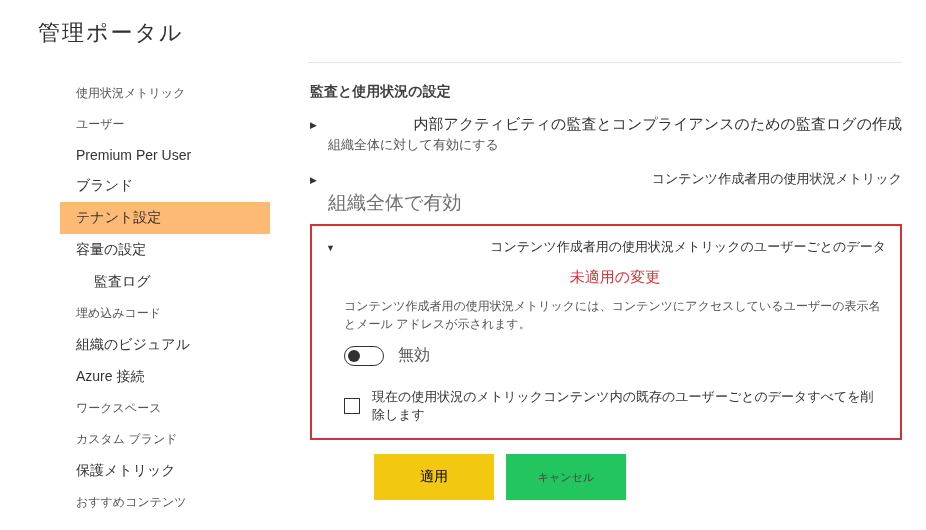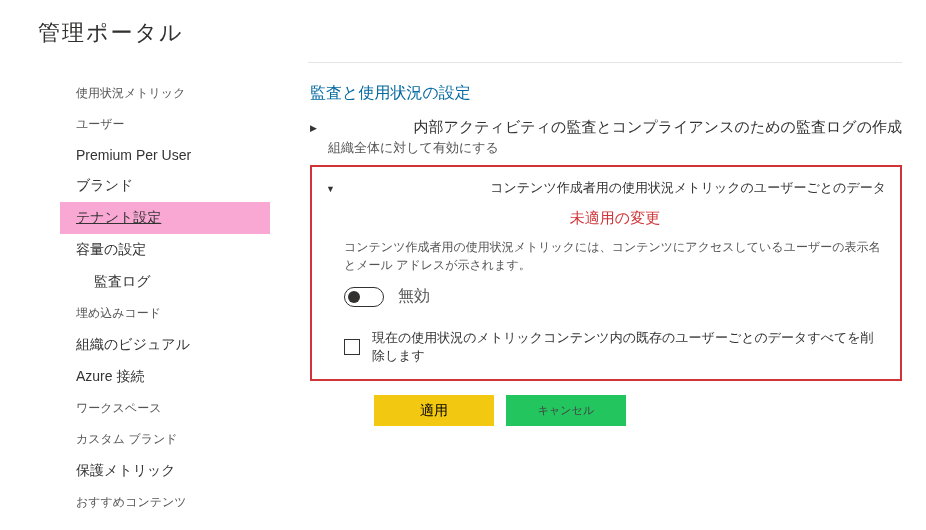--- a/index.html
+++ b/index.html
@@ -2,43 +2,43 @@
 <html><head>
   <meta charset="utf-8">
   <style>
     * { box-sizing: border-box; margin: 0; padding: 0; }
     body { font-family: "Yu Gothic UI","Segoe UI","Meiryo",sans-serif; color:#323130; background:#fff; width:926px; height:530px; overflow:hidden; }
     .page-title { font-size:22px; font-weight:400; padding:18px 0 14px 38px; letter-spacing:2px; }
     .container { display:flex; }
     .sidebar { width:270px; flex-shrink:0; padding-left:60px;margin-top:16px; }
     .sidebar-item { font-size:14px; padding:7px 10px 7px 16px; cursor:pointer; color:#333; }
     .sidebar-item.small { font-size:12px; color:#555; }
-    .sidebar-item.selected { background:#f9a8d4;text-decoration:underline; }
+    .sidebar-item.selected { background:#fdba74; }
     .sidebar-item.sub { padding-left:34px; }
     .main { flex:1; padding:0 24px 0 40px; }
     .divider { border-top:1px solid #e5e5e5; margin-bottom:20px; margin-left:-2px; }
-    .section-title { font-size:16px; font-weight:400; color:#0369a1; margin-bottom:14px; }
+    .section-title { font-size:14px; font-weight:700; color:#404040; margin-bottom:14px; }
     .setting-row { display:flex; align-items:flex-start; margin:6px 0 2px; }
     .caret { width:18px; flex-shrink:0; font-size:12px; line-height:22px; color:#333; }
     .setting-content { flex:1; }
     .setting-heading { font-size:15px; color:#333;text-align:right; }
     .setting-sub { font-size:13px; color:#555; margin-top:2px; }
     .org-enabled { font-size:19px; color:#707070; margin-top:2px; margin-left:0; }
     .red-box { border:2px solid #d13438; padding:12px 14px 14px 14px; margin-top:8px; position:relative; }
     .warning-text { color:#d13438; font-size:15px; margin-top:12px;text-align:center; }
     .desc-text { font-size:12px; color:#555; margin-top:10px; line-height:1.5; }
     .toggle-row { display:flex; align-items:center; margin-top:12px; }
     .toggle { width:40px; height:20px; border:1px solid #323130; border-radius:10px; position:relative; background:#fff; cursor:pointer; flex-shrink:0; }
     .toggle .knob { width:12px; height:12px; border-radius:50%; background:#323130; position:absolute; top:3px; left:3px; }
     .toggle-label { font-size:16px; margin-left:14px; color:#555; }
     .checkbox-row { display:flex; align-items:center; margin-top:22px; }
     .checkbox { width:16px; height:16px; border:1px solid #323130; flex-shrink:0; cursor:pointer; }
     .checkbox-label { font-size:13px; margin-left:12px; color:#333; }
     .button-row { display:flex; gap:12px; margin:14px 0 0 64px; }
-    .btn { width:120px; height:31px; border:none; font-size:14px; cursor:pointer;font-family:Liberation Mono, monospace; }
+    .btn { width:120px; height:46px; border:none; font-size:14px; cursor:pointer;font-family:Liberation Mono, monospace; }
     .btn-primary { background:#f2c811; color:#000; }
     .btn-secondary { background:#22c55e; color:#444; font-size:11px; }
     .caret.expanded::before { content:"▼"; font-size:9px; display:inline-block; transform:translateY(-2px); }
     .caret.collapsed::before { content:"▶"; font-size:9px; display:inline-block; transform:translateY(-2px); }
   </style>
 </head>
 <body>
 
 <div class="page-title">管理ポータル</div>
 <div class="container">
@@ -63,20 +63,27 @@
     <div class="section-title">監査と使用状況の設定</div>
 
     <div class="setting-row">
       <div class="caret collapsed"></div>
       <div class="setting-content">
         <div class="setting-heading">内部アクティビティの監査とコンプライアンスのための監査ログの作成</div>
         <div class="setting-sub">組織全体に対して有効にする</div>
       </div>
     </div>
 
+    <div class="setting-row" style="margin-top:16px;">
+      <div class="caret collapsed"></div>
+      <div class="setting-content">
+        <div class="setting-heading" style="font-size:13px;">コンテンツ作成者用の使用状況メトリック</div>
+        <div class="org-enabled">組織全体で有効</div>
+      </div>
+    </div>
 
     <div class="red-box">
       <div style="display:flex;align-items:flex-start;">
         <div class="caret expanded" style="width:18px;"></div>
         <div style="flex:1;">
           <div class="setting-heading" style="font-size:13px;">コンテンツ作成者用の使用状況メトリックのユーザーごとのデータ</div>
           <div class="warning-text">未適用の変更</div>
           <div class="desc-text">コンテンツ作成者用の使用状況メトリックには、コンテンツにアクセスしているユーザーの表示名とメール アドレスが示されます。</div>
           <div class="toggle-row">
             <div class="toggle">

